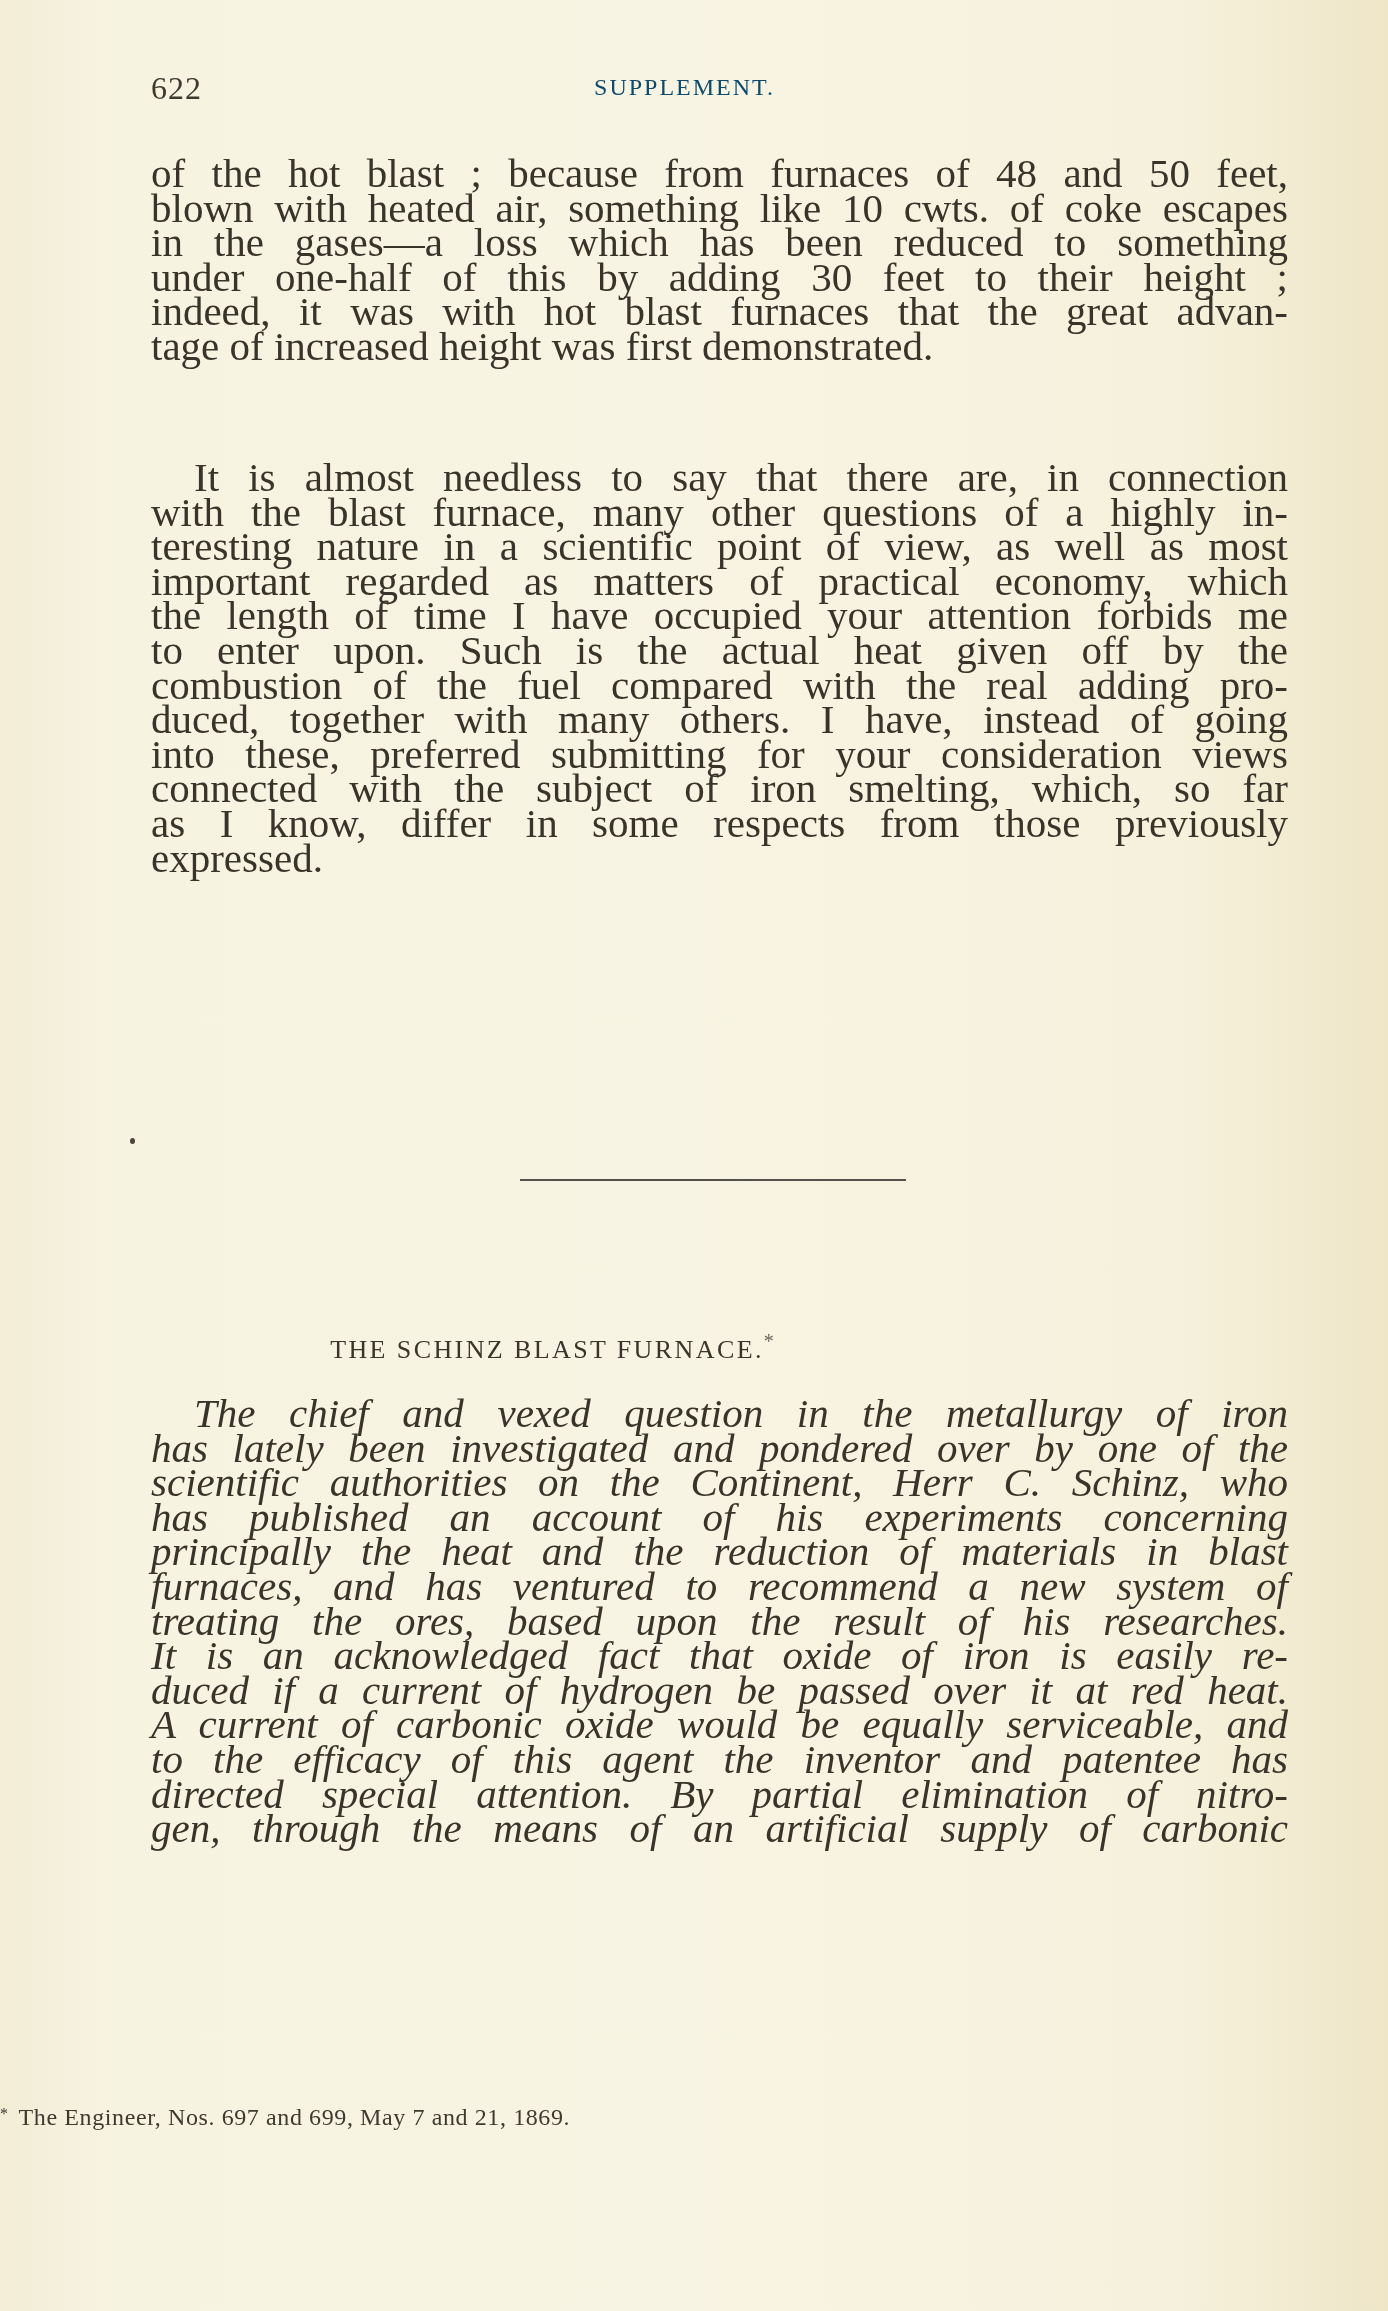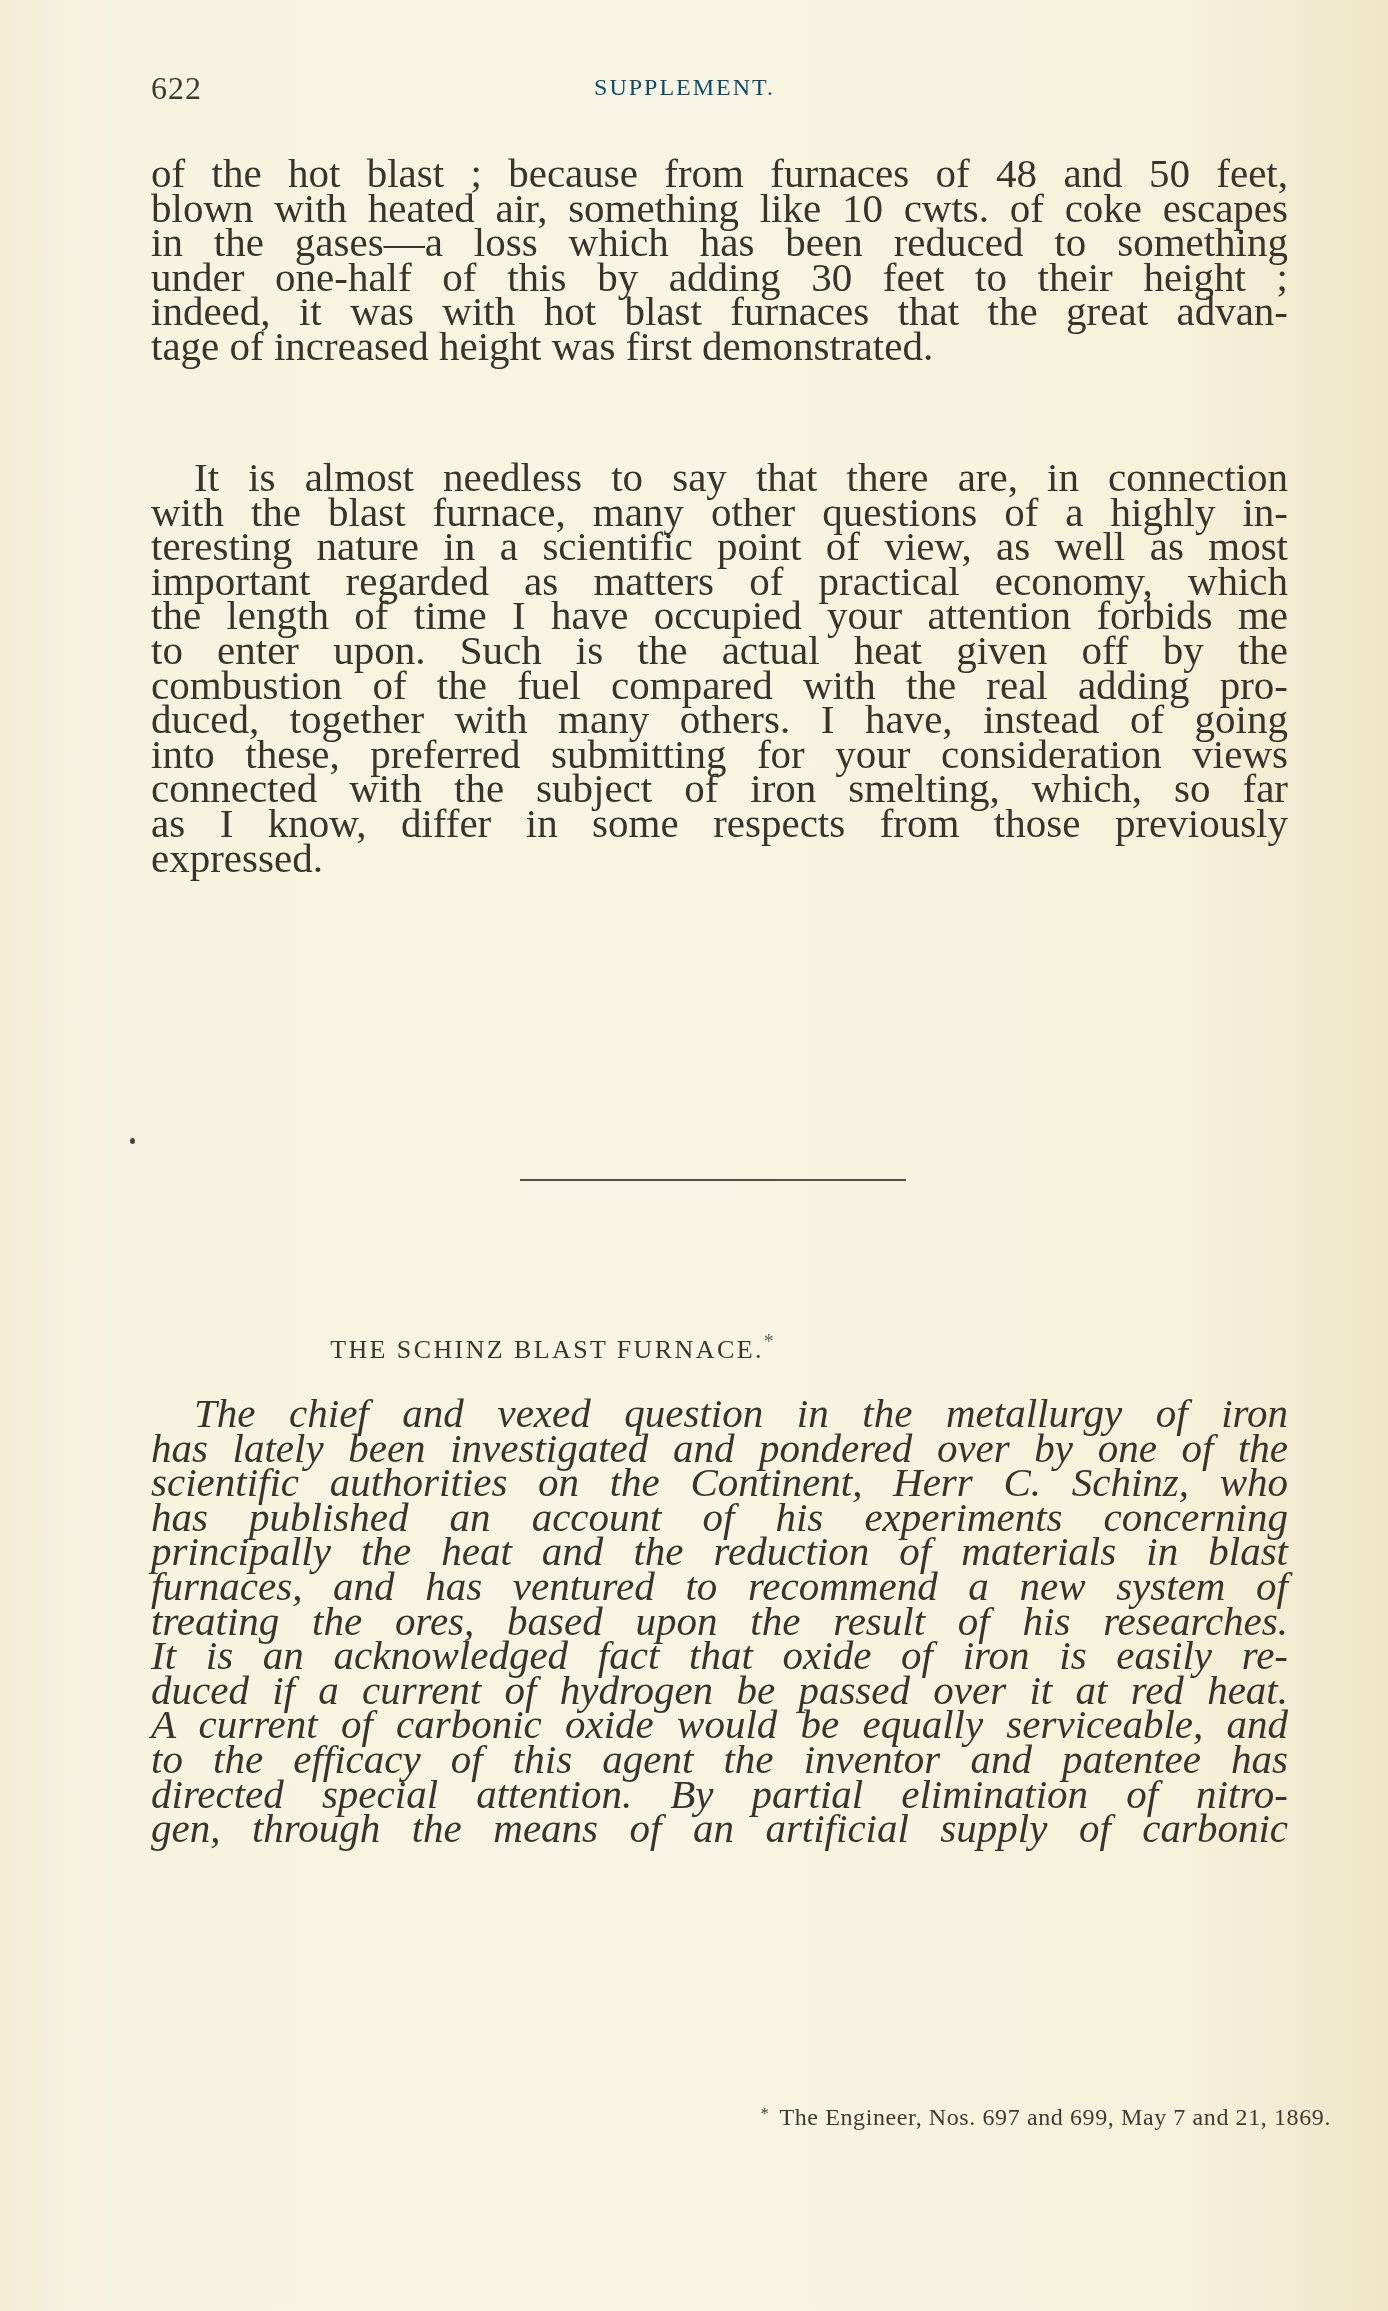--- a/index.html
+++ b/index.html
@@ -23,21 +23,21 @@
   }
   .line.last { text-align-last: left; }
   .line.indent { padding-left: 43px; }
   #para1 { top: 156px; }
   #para2 { top: 460px; }
   #para3 { top: 1396px; font-style: italic; }
   .section-rule { position: absolute; top: 1179px; left: 520px; width: 386px; height: 0; border-top: 2px solid #55504a; }
   .stray-dot { position: absolute; width: 5px; height: 6px; border-radius: 50%; background: #4a453c; }
   .section-heading { position: absolute; top: 1330px; left: 0; width: 1152px; text-align: center; font-size: 26px; letter-spacing: 2.4px; color: #3a352b; font-family: "Liberation Serif", serif; padding-right: 48px; box-sizing: border-box; }
   .section-heading .fn-mark { font-size: 20px; vertical-align: 10px; letter-spacing: 0; color: #6a655b; }
-  .footnote { position: absolute; top: 2104px; left: 0; width: 1388px; text-align: right; font-size: 24px; font-family: "Liberation Serif", serif; color: #3f3a30; letter-spacing: 0.6px; padding-right: 57px; box-sizing: border-box; }
+  .footnote { position: absolute; top: 2104px; left: 0; width: 1388px; text-align: left; font-size: 24px; font-family: "Liberation Serif", serif; color: #3f3a30; letter-spacing: 0.6px; padding-right: 28px; box-sizing: border-box; }
   .footnote .fn-mark { font-size: 16px; vertical-align: 6px; margin-right: 10px; }
 </style>
 </head>
 <body>
 
 <div class="page">
 
   <div class="running-head">
     <span class="page-number">622</span>
     <div class="running-title">SUPPLEMENT.</div>

